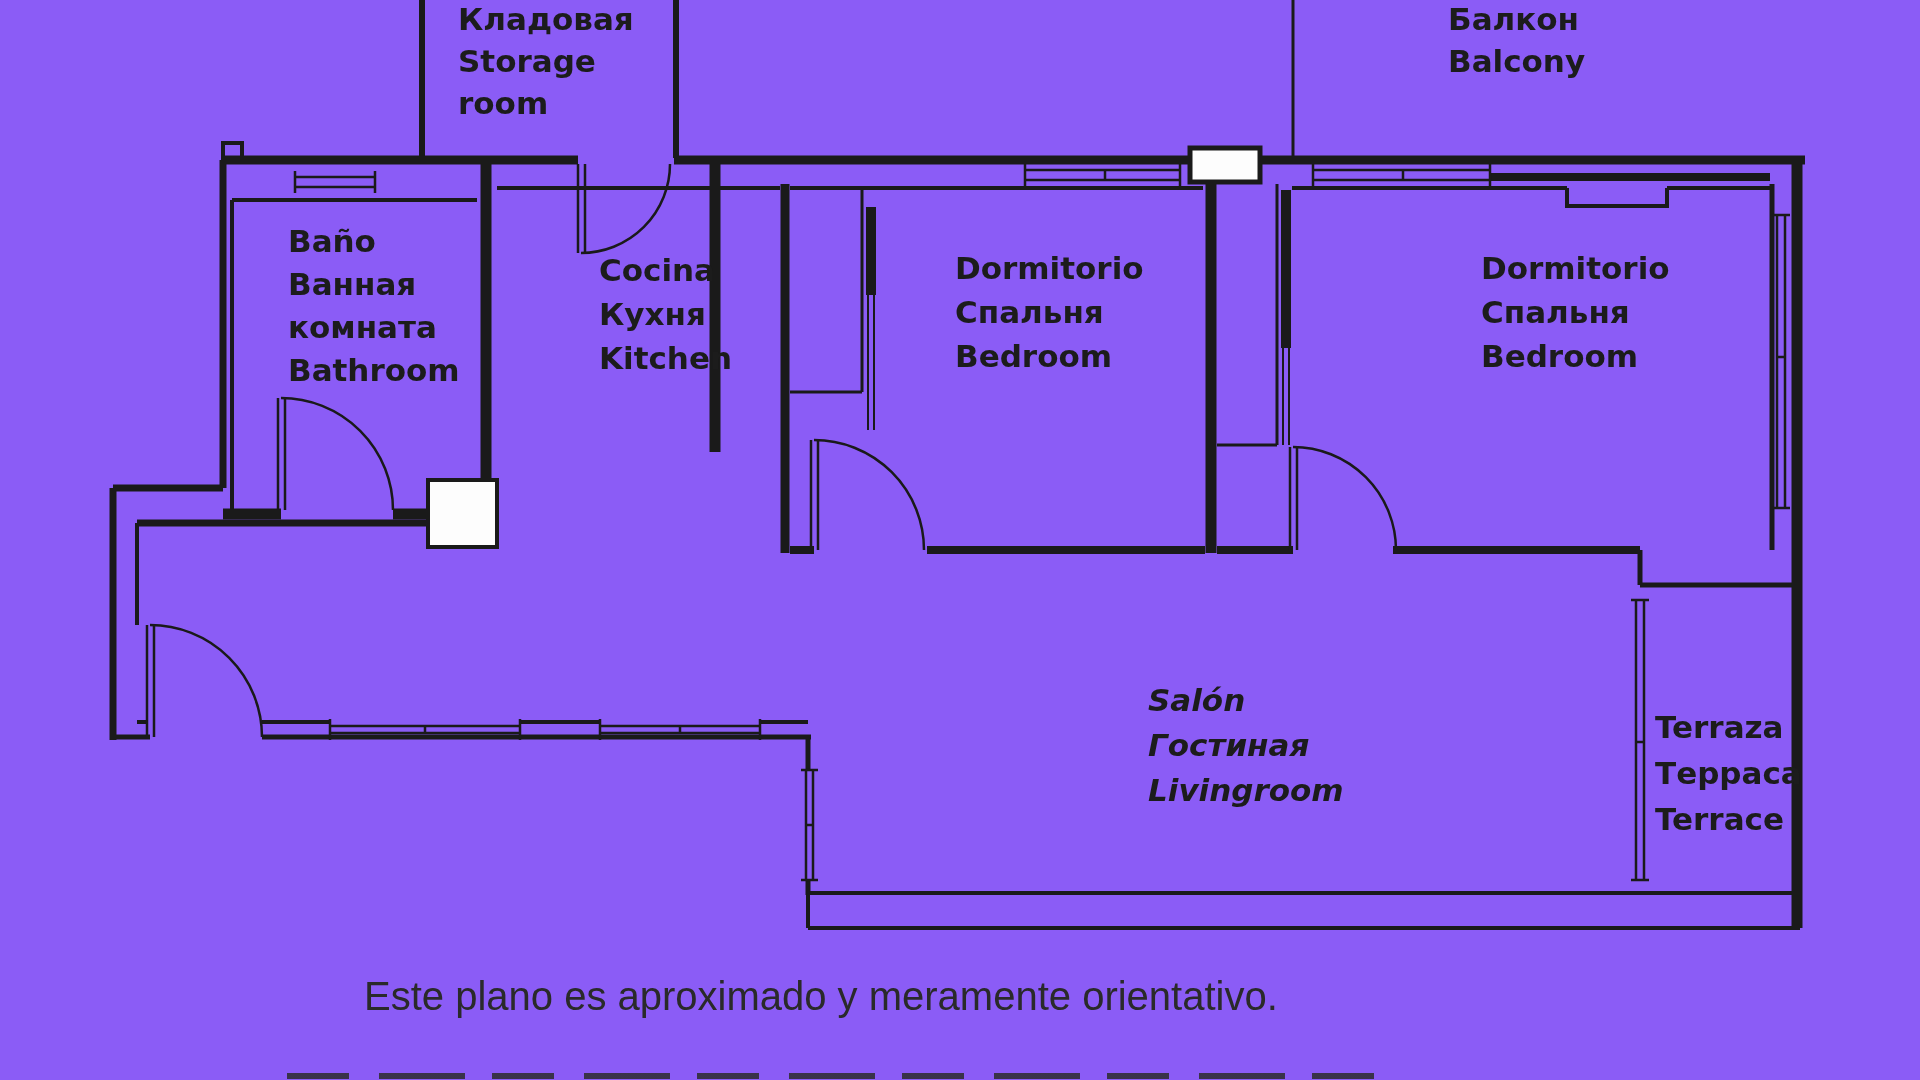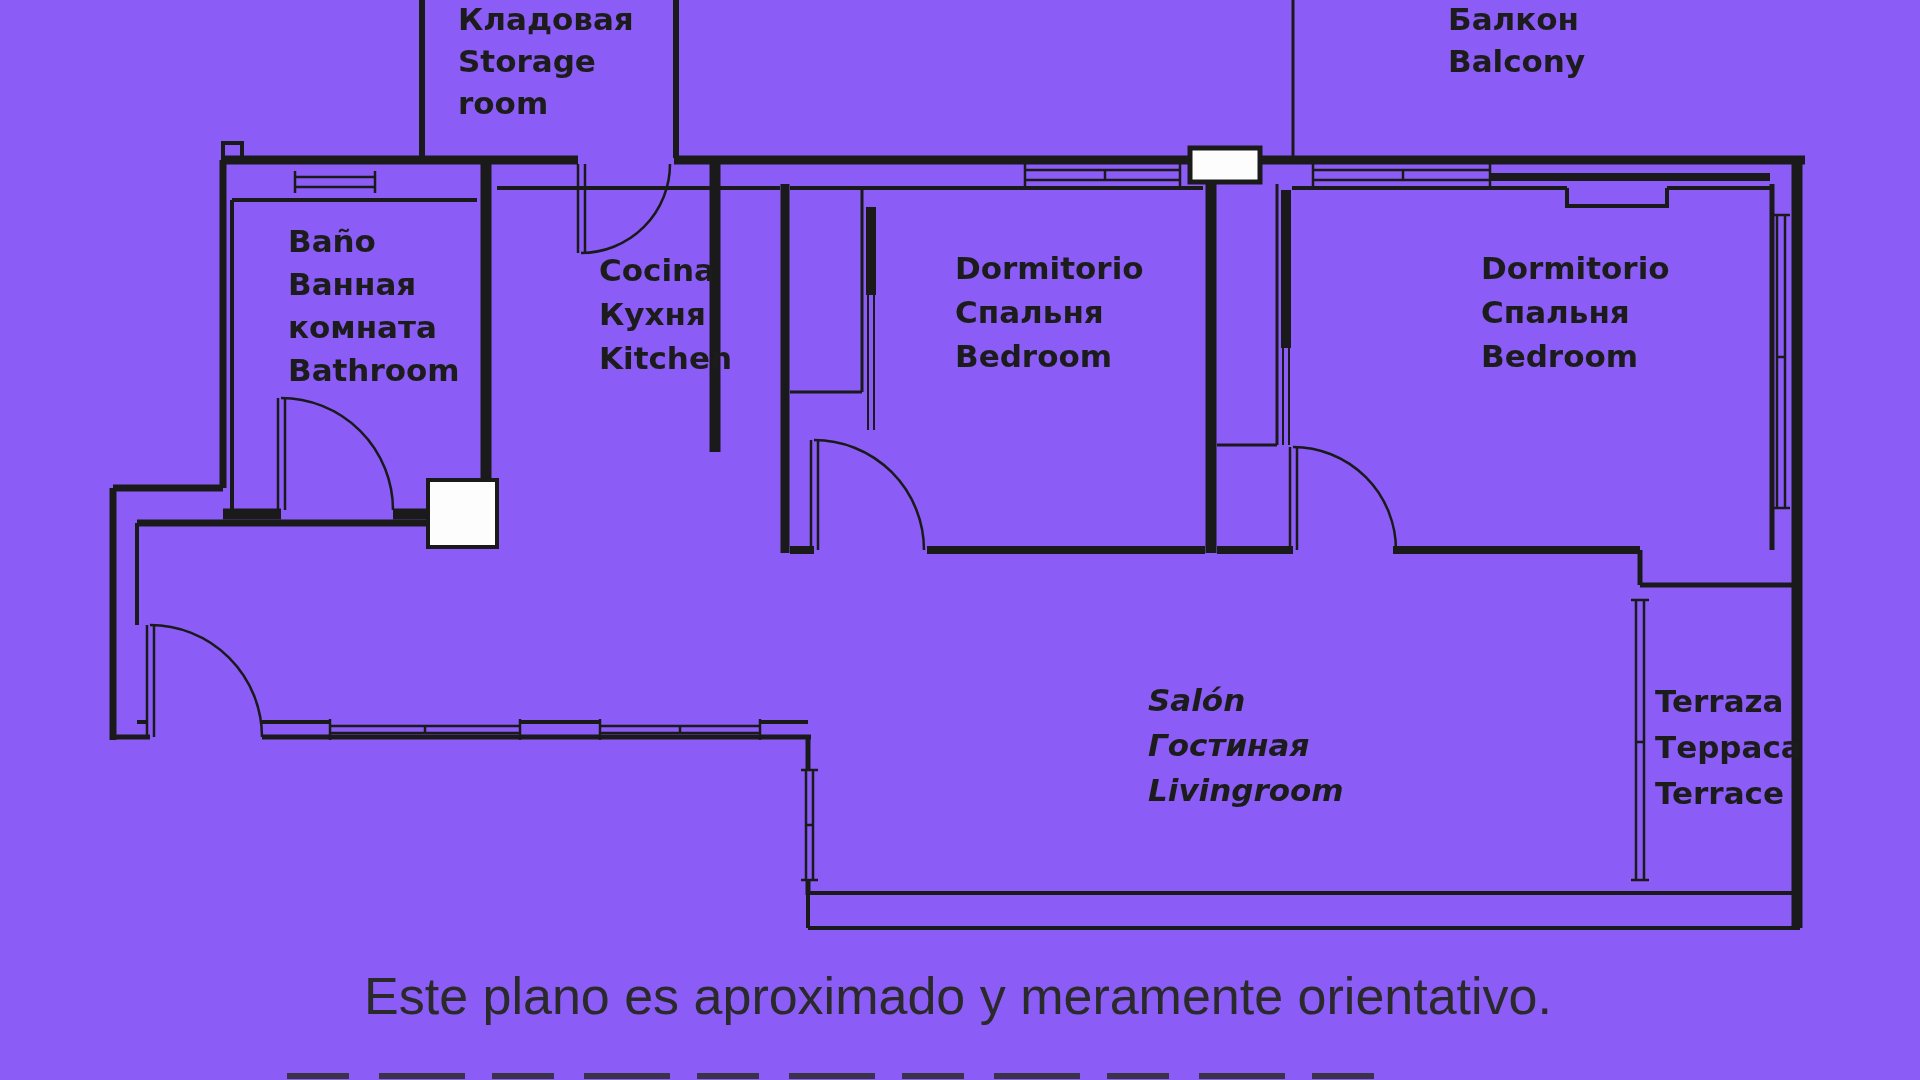--- a/index.html
+++ b/index.html
@@ -17,21 +17,21 @@
     line-height:44px;
     color:#1c1c1c;
     letter-spacing:0px;
   }
   .room-label.small-lh{line-height:42px;}
   #caption{
     position:absolute;
     left:364px;top:972px;
     font-family:"Liberation Sans","DejaVu Sans",sans-serif;
     font-weight:400;
-    font-size:52px;
+    font-size:40px;
     line-height:48px;
     color:#2a2a2a;
   }
   #cropped-row{
     position:absolute;left:287px;top:1073px;width:1105px;height:6px;
     background:repeating-linear-gradient(90deg,#2b2b2b 0 62px,rgba(0,0,0,0) 62px 92px,#2b2b2b 92px 178px,rgba(0,0,0,0) 178px 205px);
     opacity:.85;
   }
 </style>
 </head>
@@ -187,21 +187,21 @@
 Bedroom</div>
 
   <div class="room-label" style="left:1481px;top:246px;">Dormitorio
 Спальня
 Bedroom</div>
 
   <div class="room-label" style="left:1148px;top:678px;line-height:45px;font-style:italic;">Salón
 Гостиная
 Livingroom</div>
 
-  <div class="room-label" style="left:1655px;top:678px;line-height:46px;">Terraza
+  <div class="room-label" style="left:1655px;top:704px;line-height:46px;">Terraza
 Терраса
 Terrace</div>
 
   <div id="caption">Este plano es aproximado y meramente orientativo.</div>
 
   <div id="cropped-row"></div>
 
 </div>
 
 </body></html>

